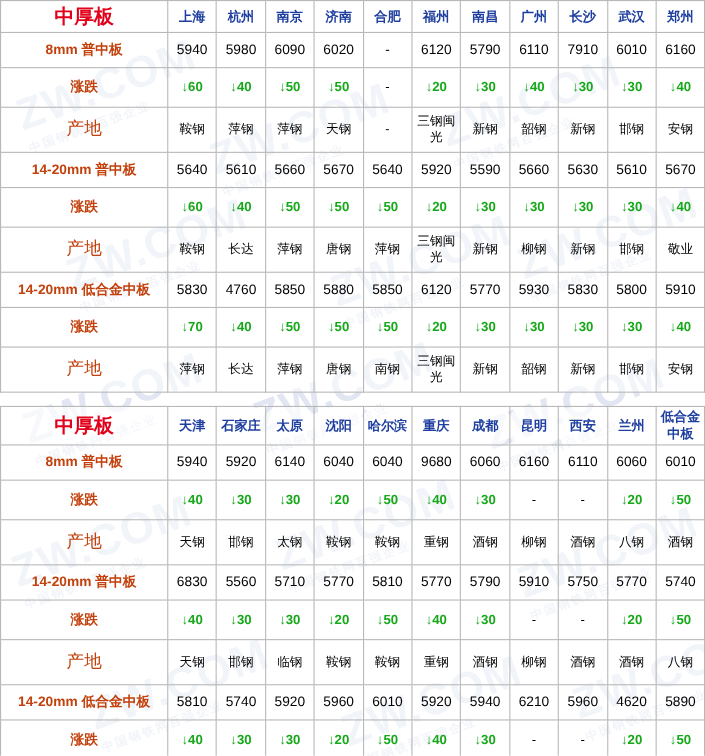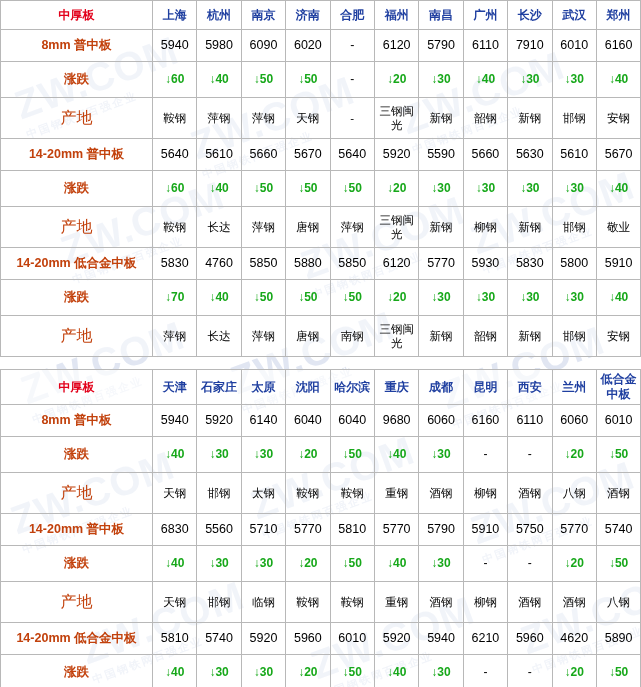--- a/index.html
+++ b/index.html
@@ -44,22 +44,22 @@
     padding:2px 1px;
     line-height:1.25;
     background:rgba(255,255,255,0.55);
     word-break:break-all;
   }
   tr.head td{
     font-weight:bold;
     background:rgba(255,255,255,0.70);
     height:24px;
   }
-  tr.head td.hl{color:#e2001a;font-size:12px;}
-  tr.head td.city{color:#1f3fa0;font-size:12px;}
+  tr.head td.hl{color:#e2001a;font-size:18px;}
+  tr.head td.city{color:#1f3fa0;font-size:12px;border-radius:12px;}
   td.rowlabel{
     font-weight:bold;
     font-size:12.5px;
     color:#c2410c;
   }
   tr.price td{height:27px;font-size:12.5px;}
   tr.chg td{height:31px;}
   tr.chg td.val{color:#17a81a;font-weight:bold;font-size:12px;}
   tr.origin td{height:36px;font-size:11.5px;}
   tr.origin td.rowlabel{font-weight:normal;font-size:16px;}

